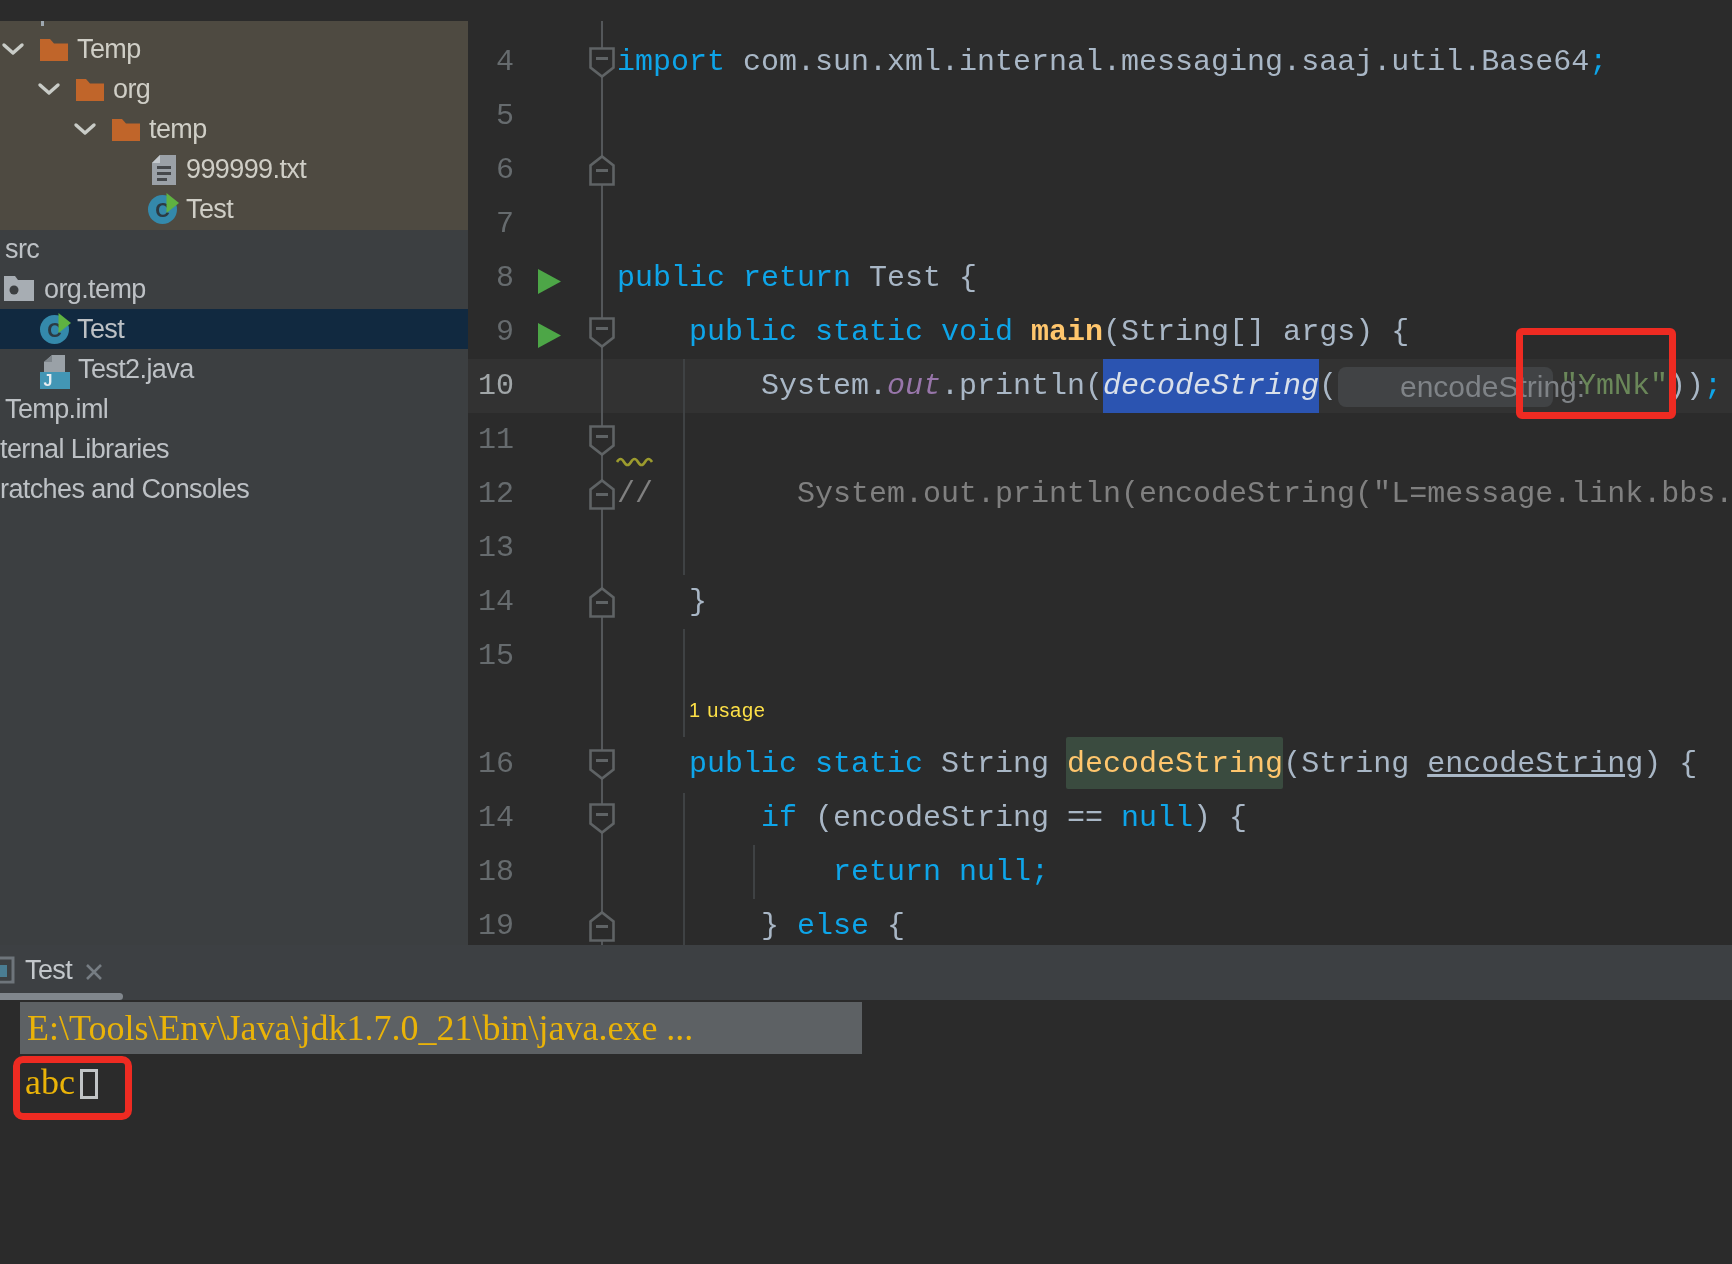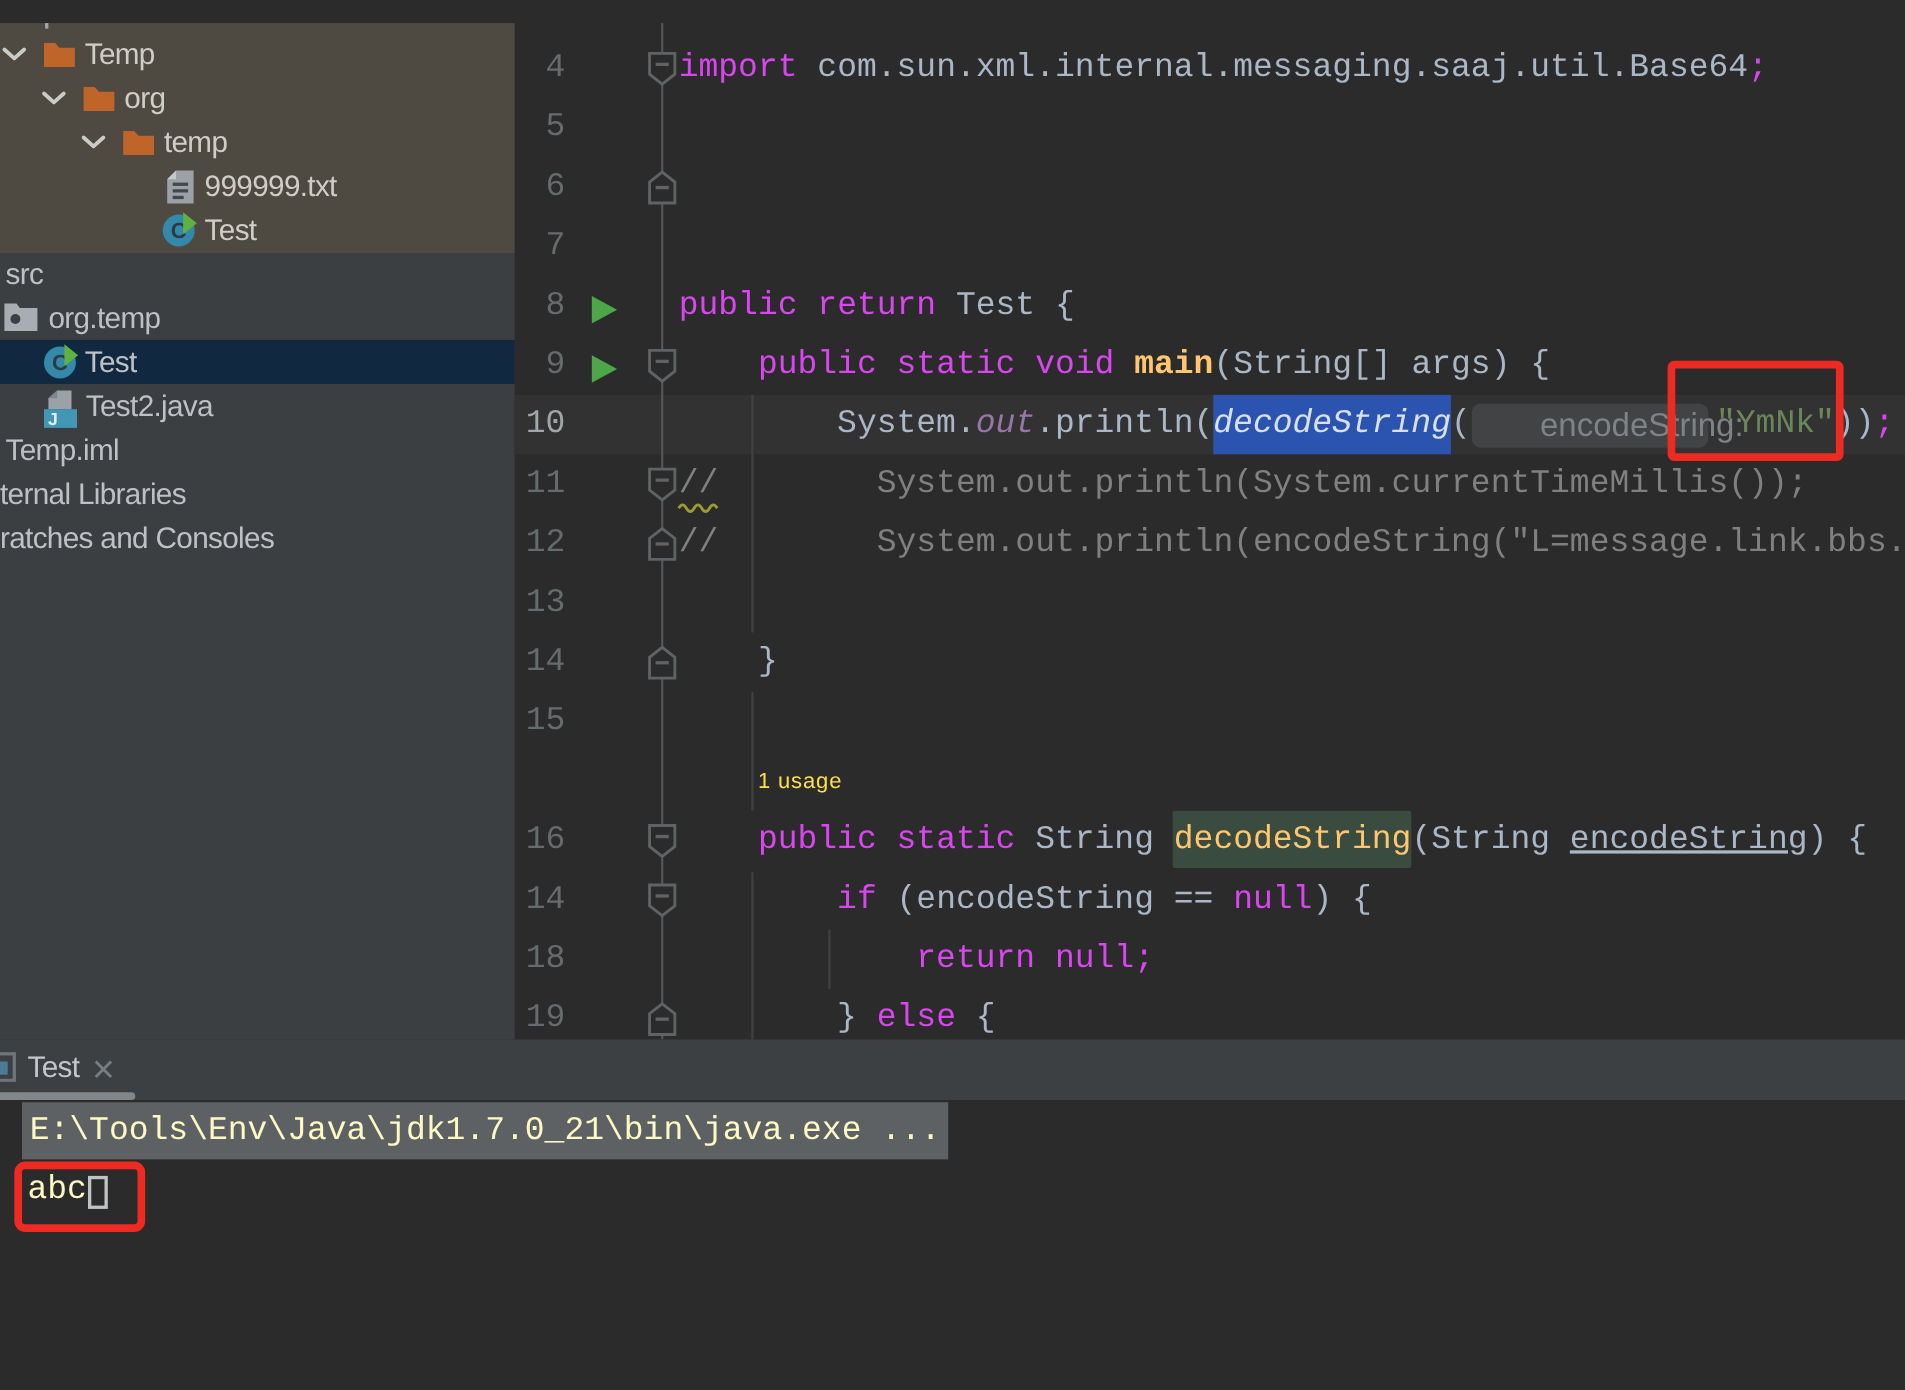--- a/index.html
+++ b/index.html
@@ -4,28 +4,28 @@
 html,body{margin:0;padding:0;background:#2b2b2b;}
 #screen{position:relative;width:1732px;height:1264px;overflow:hidden;background:#2b2b2b;font-family:"Liberation Sans",sans-serif;margin-top:21px;}
 .abs{position:absolute;}
 #leftpanel{position:absolute;left:0;top:0;width:468px;height:924px;background:#3c3f41;overflow:hidden;}
 #olive{position:absolute;left:0;top:0;width:468px;height:209px;background:#4e4a41;}
 .tlabel{position:absolute;height:40px;line-height:40px;font-size:27px;letter-spacing:-0.6px;color:#bdc1c5;white-space:pre;}
 .olabel{color:#cfcec6;}
 #editor{position:absolute;left:468px;top:0;width:1264px;height:924px;background:#2b2b2b;overflow:hidden;}
 .cline{position:absolute;height:54px;line-height:54px;font-family:"Liberation Mono",monospace;font-size:30px;white-space:pre;color:#a9b7c6;}
 .num{position:absolute;width:46px;height:54px;line-height:54px;text-align:right;font-family:"Liberation Mono",monospace;font-size:30px;color:#666b6e;}
-.kw{color:#d946ef;}
+.kw{color:#0ea5e9;}
 .gray{color:#808080;}
 .fld{color:#9876aa;font-style:italic;}
 .str{color:#6a8759;}
 .meth{color:#ffc66d;font-weight:bold;}
 #tabbar{position:absolute;left:0;top:924px;width:1732px;height:55px;background:#3d4043;}
 #console{position:absolute;left:0;top:979px;width:1732px;height:285px;background:#2b2b2b;overflow:hidden;}
-.conline{position:absolute;font-family:Liberation Mono, monospace;font-size:30px;color:#fef9c3;height:54px;line-height:54px;white-space:pre;}
+.conline{position:absolute;font-family:Liberation Serif, serif;font-size:36px;color:#eab308;height:54px;line-height:54px;white-space:pre;}
 .redbox{position:absolute;border:7px solid #ee2b22;}
 svg{position:absolute;overflow:visible;}
 </style></head><body>
 <div id="screen">
 
 <div id="leftpanel">
 <div id="olive"></div>
 <div class="abs" style="left:41px;top:0;width:3px;height:5px;background:#9fa8b0"></div>
 <svg style="left:2px;top:22px" width="22" height="13">
         <polyline points="2,2 11,10 20,2" fill="none" stroke="#c9ccc7" stroke-width="3.4" stroke-linecap="round" stroke-linejoin="round"></polyline>
@@ -153,21 +153,20 @@
       </svg>
 <div class="cline" style="left:149px;top:14px"><span class="kw">import</span> com.sun.xml.internal.messaging.saaj.util.Base64<span class="kw">;</span></div>
 <div class="cline" style="left:149px;top:230px"><span class="kw">public return</span> Test {</div>
 <div class="cline" style="left:221px;top:284px"><span class="kw">public static void</span> <span class="meth">main</span>(String[] args) {</div>
 <div class="cline" style="left:293px;top:338px">System.<span class="fld">out</span>.println(</div>
 <div class="cline" style="left:635px;top:338px;background:#2b54b1;color:#d9e0ea;font-style:italic;height:54px">decodeString</div>
 <div class="cline" style="left:851px;top:338px">(</div>
 <div class="abs" style="left:870px;top:346px;width:215px;height:40px;background:#414345;border-radius:8px;"></div>
 <div class="abs" style="left:932px;top:346px;height:40px;line-height:40px;font-size:30px;color:#7f8387;font-family:'Liberation Sans',sans-serif;">encodeString:</div>
 <div class="cline" style="left:1092px;top:338px"><span class="str">"YmNk"</span>))<span class="kw">;</span></div>
-<div class="cline" style="left:149px;top:392px"><span class="gray">//        System.out.println(System.currentTimeMillis());</span></div>
 <svg style="left:149px;top:434px" width="40" height="12">
         <path d="M0,7 q3.5,-6 7,0 t7,0 t7,0 t7,0 t7,0" fill="none" stroke="#9c9b2e" stroke-width="2.6"></path>
       </svg>
 <div class="cline" style="left:149px;top:446px"><span class="gray">//        System.out.println(encodeString("L=message.link.bbs.</span></div>
 <div class="cline" style="left:221px;top:554px">}</div>
 <div class="abs" style="left:221px;top:662px;height:54px;line-height:54px;font-size:20px;letter-spacing:0.8px;color:#fde047;font-family:'Liberation Sans',sans-serif;">1 usage</div>
 <div class="abs" style="left:598px;top:716px;width:217px;height:52px;background:#3a4b3f;border-radius:2px"></div>
 <div class="cline" style="left:221px;top:716px"><span class="kw">public static</span> String <span style="color:#ffc66d">decodeString</span>(String <span style="text-decoration:underline">encodeString</span>) {</div>
 <div class="cline" style="left:293px;top:770px"><span class="kw">if</span> (encodeString == <span class="kw">null</span>) {</div>
 <div class="cline" style="left:365px;top:824px"><span class="kw">return null;</span></div>

